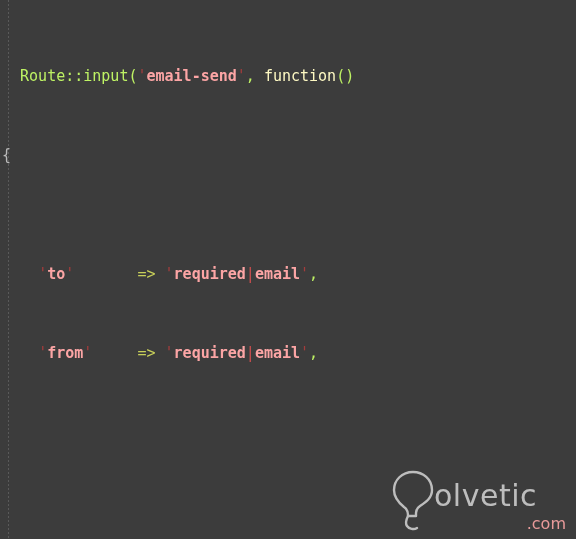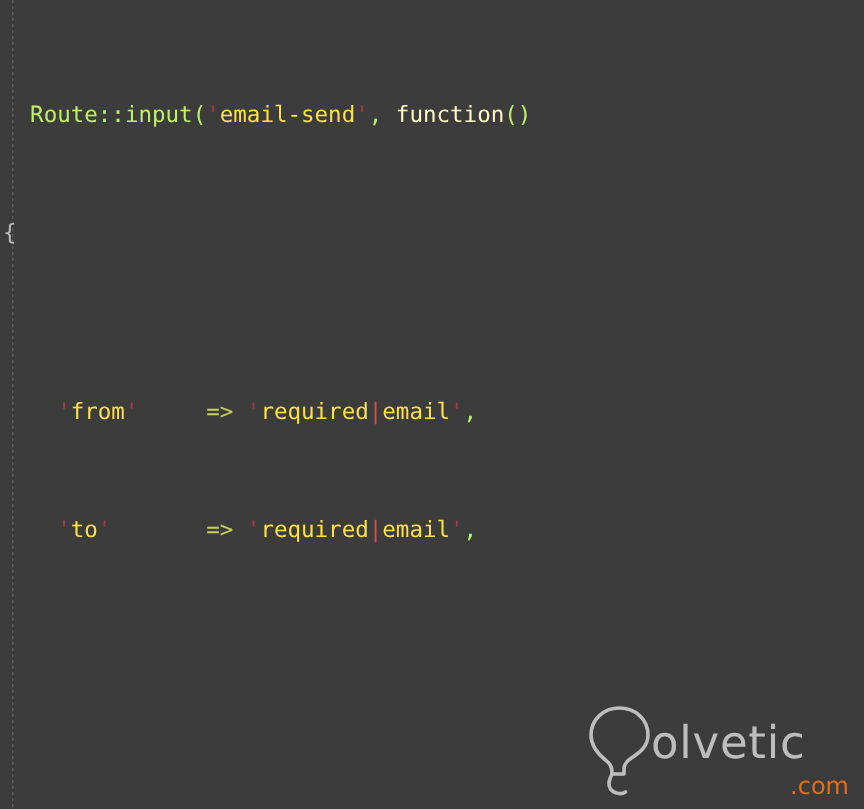--- a/index.html
+++ b/index.html
@@ -39,21 +39,21 @@
     top: 7px;
     width: 576px;
     white-space: pre;
     color: #e6e6e6;
   }
   .ln { display: block; height: 19.85px; padding-left: 2px; }
 
   
   .pln { color: #bef264; }          
   .var { color: #e3e3e3; }          
-  .str { color: #fde047; }          
+  .str { color: #fca5a5; font-weight: bold; }          
   .strq { color: #a33c3c; }          
   .fn  { color: #fef9c3; }          
   .op  { color: #c8d05a; }          
   .brc { color: #b9b9b9; }          
   .pip { color: #d04f4f; }          
 
   
   #watermark {
     position: absolute;
     right: 8px;
@@ -71,43 +71,43 @@
     letter-spacing: 0.5px;
     color: #c9c9c9;
     opacity: 0.92;
   }
   #wm-dotcom {
     position: absolute;
     right: 2px;
     bottom: 1px;
     font-family: "DejaVu Sans", "Liberation Sans", sans-serif;
     font-size: 16px;
-    color: #f97316;
+    color: #fca5a5;
     opacity: 0.9;
   }
   #wm-bulb { position: absolute; left: 0; top: 0; }
 </style>
 </head>
 <body>
 
 <div id="editor">
 
   <div id="guide"></div>
 
   <div id="code">
 
     <span class="ln">  <span class="pln">Route</span><span class="pln">::</span><span class="pln">input(</span><span class="strq">'</span><span class="str">email-send</span><span class="strq">'</span><span class="pln">, </span><span class="fn">function</span><span class="pln">()</span></span>
 
     <span class="ln"><span class="brc">{</span></span>
 
 
 
+    <span class="ln">    <span class="strq">'</span><span class="str">to</span><span class="strq">'</span><span class="pln">       </span><span class="op">=&gt;</span><span class="pln"> </span><span class="strq">'</span><span class="str">required</span><span class="pip">|</span><span class="str">email</span><span class="strq">'</span><span class="pln">,</span></span>
+
     <span class="ln">    <span class="strq">'</span><span class="str">from</span><span class="strq">'</span><span class="pln">     </span><span class="op">=&gt;</span><span class="pln"> </span><span class="strq">'</span><span class="str">required</span><span class="pip">|</span><span class="str">email</span><span class="strq">'</span><span class="pln">,</span></span>
-
-    <span class="ln">    <span class="strq">'</span><span class="str">to</span><span class="strq">'</span><span class="pln">       </span><span class="op">=&gt;</span><span class="pln"> </span><span class="strq">'</span><span class="str">required</span><span class="pip">|</span><span class="str">email</span><span class="strq">'</span><span class="pln">,</span></span>
 
     
 
     
 
     
 
     
 
     

